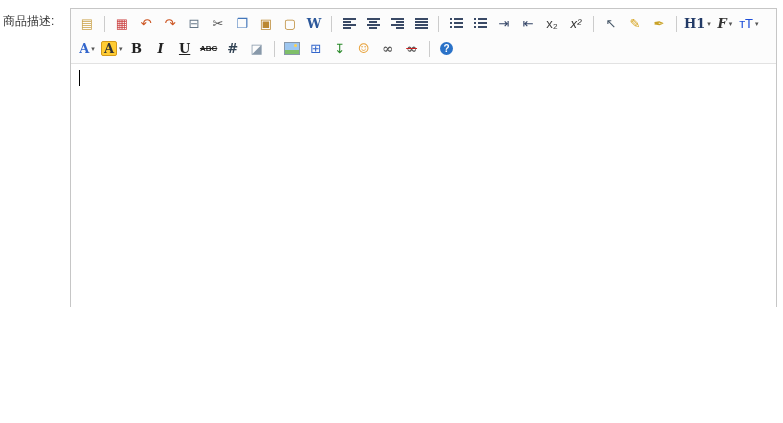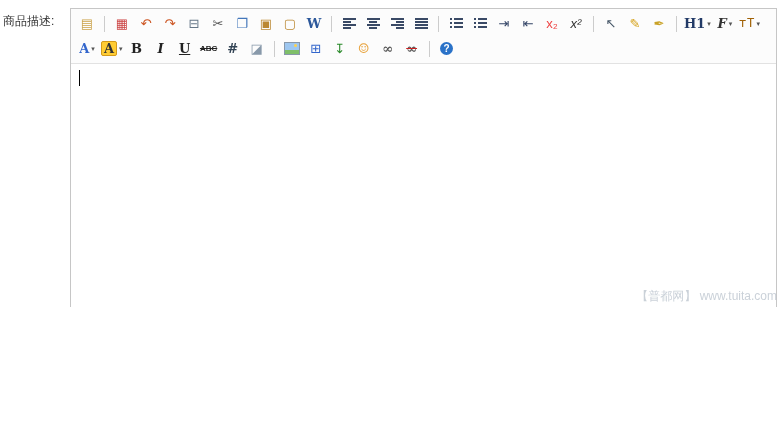--- a/index.html
+++ b/index.html
@@ -101,21 +101,21 @@
           <a class="tb-btn">
             <span class="glyph ic-ul"></span>
           </a>
           <a class="tb-btn">
             <span class="glyph" style="color: rgb(51, 68, 102);">⇥</span>
           </a>
           <a class="tb-btn">
             <span class="glyph" style="color: rgb(51, 68, 102);">⇤</span>
           </a>
           <a class="tb-btn">
-            <span class="glyph" style="color: #ef4444;">x₂</span>
+            <span class="glyph" style="color: #404040;">x₂</span>
           </a>
           <a class="tb-btn">
             <span class="glyph" style="color: rgb(51, 51, 51); font-style: italic;">x²</span>
           </a>
           <span class="tb-sep"></span>
           <a class="tb-btn">
             <span class="glyph" style="color: rgb(68, 85, 102);">↖</span>
           </a>
           <a class="tb-btn">
             <span class="glyph" style="color: rgb(212, 160, 23);">✎</span>
@@ -126,21 +126,21 @@
           <span class="tb-sep"></span>
           <a class="tb-btn">
             <span class="glyph c-b" style="color: rgb(34, 58, 102);">H1</span>
             <span class="dd">▾</span>
           </a>
           <a class="tb-btn">
             <span class="glyph c-i" style="color: rgb(51, 51, 51);">F</span>
             <span class="dd">▾</span>
           </a>
           <a class="tb-btn">
-            <span class="glyph" style="color: #a16207; font-family: Liberation Mono, monospace;">тT</span>
+            <span class="glyph" style="color: #1d4ed8;">тT</span>
             <span class="dd">▾</span>
           </a>
         </div>
       <div class="toolbar-row">
           <a class="tb-btn">
             <span class="glyph c-b" style="color: rgb(51, 102, 204);">A</span>
             <span class="dd">▾</span>
           </a>
           <a class="tb-btn">
             <span class="glyph c-b c-hl" style="color: rgb(51, 51, 51);">A</span>
@@ -195,14 +195,13 @@
       <div class="caret"></div>
     </div>
 
     <div class="statusbar">
       <span class="grip">
         <span class="glyph">⇕</span>
       </span>
     </div>
   </div>
 
-  <span class="watermark">【普都网】 www.tuita.com</span>
 </div>
 
 </body></html>

